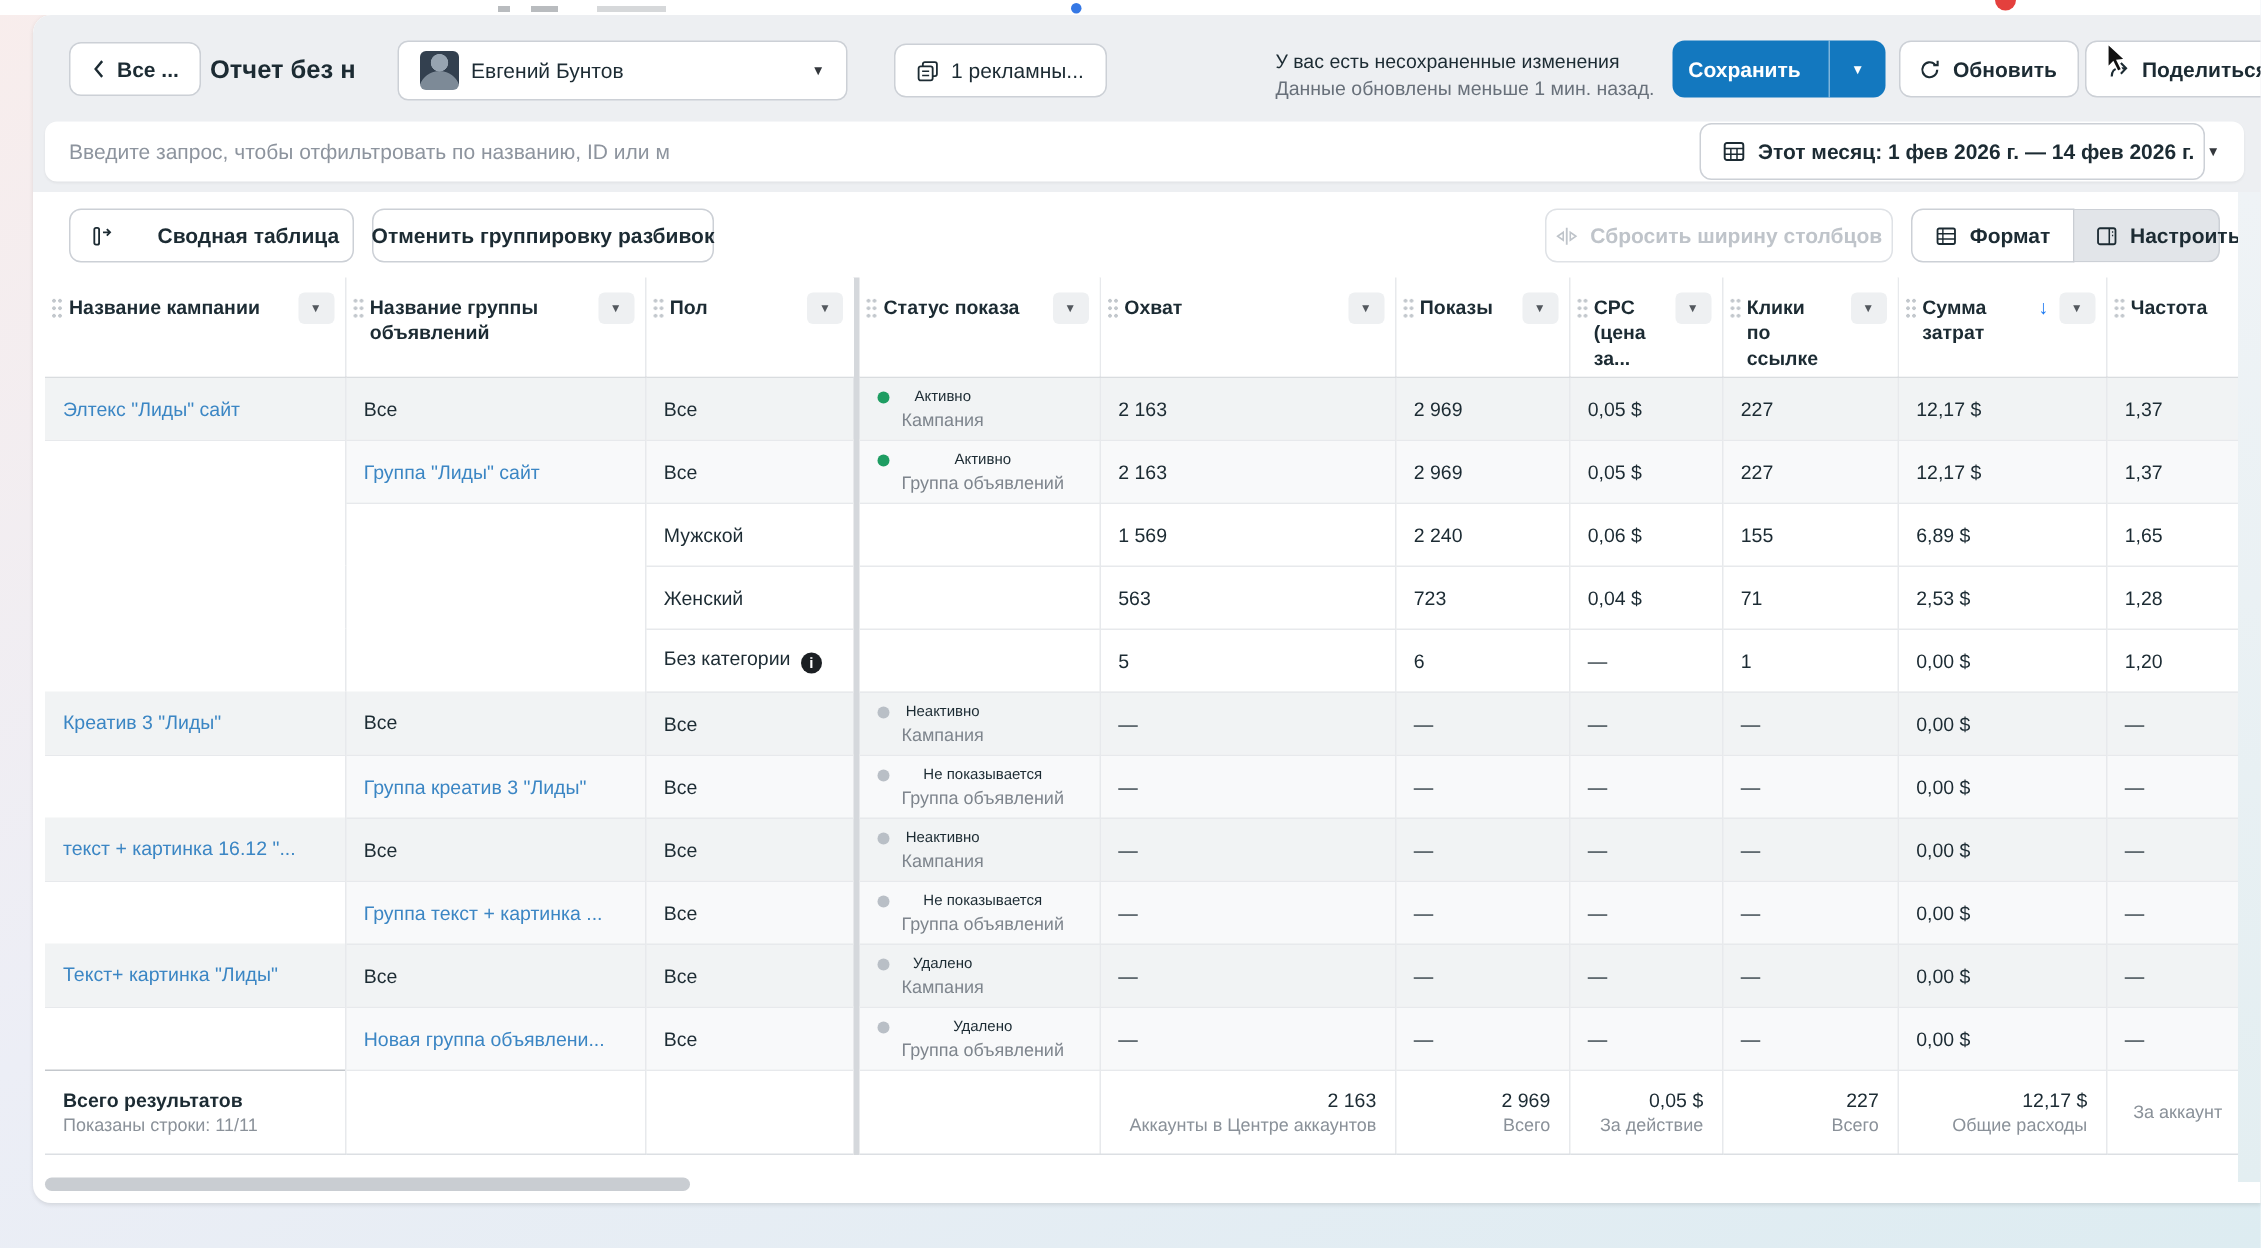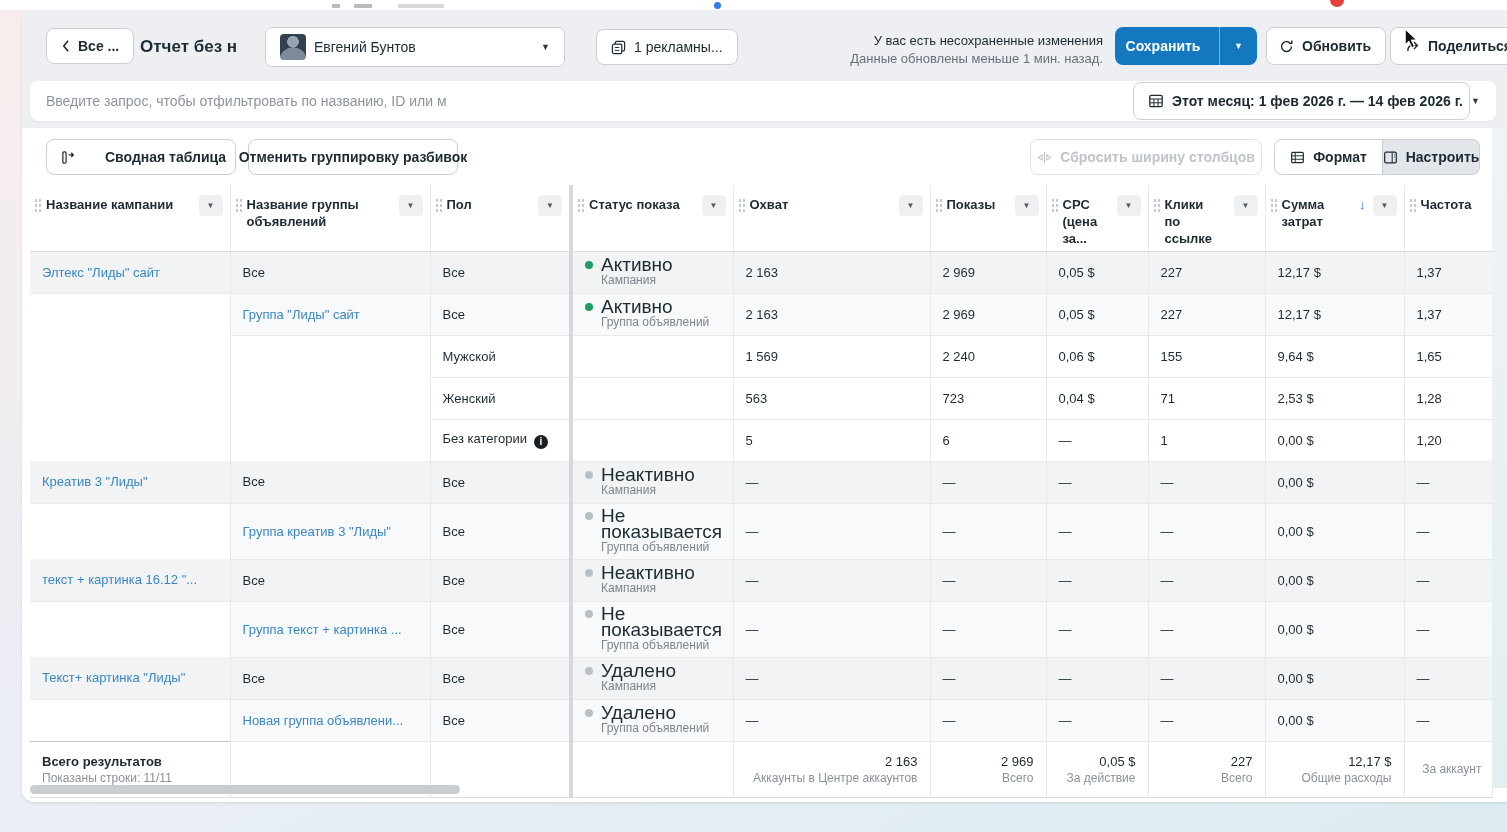--- a/index.html
+++ b/index.html
@@ -28,21 +28,21 @@
   .page-title{position:absolute;left:118px;top:19px;height:36px;line-height:36px;
     font-size:17px;font-weight:700;}
   .account-select{left:243px;top:17px;width:300px;height:40px;font-weight:400;font-size:14px;
     justify-content:flex-start;border-radius:7px;}
   .account-select .caret{margin-left:auto;}
   .avatar{width:26px;height:26px;border-radius:4px;flex:none;
     background:radial-gradient(circle at 50% 30%,#97a4b1 0 25%,transparent 27%),
                radial-gradient(circle at 50% 105%,#7d8a97 0 45%,transparent 47%),#33404f;}
   .adacct-btn{left:574px;top:19px;height:36px;font-weight:400;}
 
-  .unsaved{position:absolute;right:404px;top:22px;text-align:right;line-height:18px;font-size:13px;}
+  .unsaved{position:absolute;right:404px;top:22px;text-align:left;line-height:18px;font-size:13px;}
   .unsaved .l1{color:#1c2b33;}
   .unsaved .l2{color:#68707a;}
 
   .save-btn{left:1093px;top:17px;width:142px;height:38px;border:none;background:var(--save-blue);
     color:#fff;padding:0;overflow:hidden;}
   .save-main{flex:1;text-align:center;line-height:38px;font-weight:700;}
   .save-caret{width:38px;height:100%;display:flex;align-items:center;justify-content:center;
     border-left:1px solid rgba(255,255,255,.45);color:#fff;font-size:9px;}
   .refresh-btn{left:1244px;top:17px;height:38px;padding-left:12px;}
   .share-btn{left:1368px;top:17px;height:38px;width:148px;}
@@ -51,25 +51,25 @@
     border-radius:8px;box-shadow:0 1px 2px rgba(0,0,0,.06);display:flex;align-items:center;}
   .search-box input{border:none;outline:none;flex:1;height:100%;font-size:14px;padding:0 16px;
     color:#1c2b33;background:transparent;font-family:inherit;}
   .search-box input::placeholder{color:#8d949e;}
   .date-btn{left:1111px;top:72px;width:337px;height:38px;justify-content:flex-start;font-weight:700;}
   .date-btn .caret{margin-left:auto;}
 
   
   .tb{top:129px;height:36px;}
   .pivot-btn{left:24px;width:190px;gap:29px;}
-  .ungroup-btn{left:226px;width:210px;justify-content:center;text-align:center;}
+  .ungroup-btn{left:226px;width:228px;justify-content:center;text-align:center;}
   .reset-btn{left:1008px;width:232px;color:#bfc4ca;border-color:#dfe2e6;justify-content:center;cursor:default;}
   .format-btn{left:1252px;width:109px;border-radius:8px 0 0 8px;justify-content:center;}
   .customize-btn{left:1360px;width:98px;border-radius:0 8px 8px 0;background:#e2e5e9;
-    border-left:1px solid #c9cdd3;justify-content:center;}
+    border-left:1px solid #c9cdd3;justify-content:flex-start;}
 
   
   .table-wrap{position:absolute;left:8px;top:175px;}
   table{border-collapse:collapse;table-layout:fixed;width:1462px;font-size:13px;}
   th,td{border-right:1px solid #e7e9ec;}
   thead th{height:66px;vertical-align:top;text-align:left;position:relative;
     padding:11px 30px 0 16px;border-bottom:1px solid #d9dcdf;background:#fff;}
   .hd-label{font-weight:700;font-size:13px;line-height:17px;display:inline-block;}
   .c-cpc .hd-label{max-width:52px;} .c-clicks .hd-label{max-width:54px;}
   .c-spend .hd-label{max-width:58px;} .c-adset .hd-label{max-width:132px;}
@@ -83,21 +83,21 @@
   tbody td{height:42px;padding:0 12px;vertical-align:middle;border-bottom:1px solid #e7e9ec;}
   td.blank{border-bottom:none;}
   .c-status{border-left:4px solid #d5d8dc;}
   .s-c{background:#f1f3f4;} .s-a{background:#f8f9fa;} .s-w{background:#fff;}
   .cell-link{color:var(--link-blue);cursor:pointer;}
   .cell-text{color:#1c2b33;}
   .status-wrap{display:flex;align-items:flex-start;gap:8px;padding:4px 0;}
   .st-dot{width:8px;height:8px;border-radius:50%;margin-top:4px;flex:none;}
   .st-dot.green{background:var(--active-green);}
   .st-dot.gray{background:var(--inactive-gray);}
-  .st-main{line-height:16px;font-size:19px;}
+  .st-main{line-height:16px;font-size:10px;text-align:center;}
   .st-sub{line-height:15px;font-size:12px;color:#7e858d;}
   .info-icon{display:inline-flex;width:14px;height:14px;border-radius:50%;background:#1b1f23;color:#fff;
     font-size:10px;font-weight:700;align-items:center;justify-content:center;margin-left:7px;
     vertical-align:-2px;font-style:normal;cursor:pointer;}
 
   tfoot td{height:56px;border-top:1px solid #c3c7cc;border-bottom:1px solid #dcdfe3;
     padding:8px 12px;vertical-align:middle;background:#fff;}
   .ft-title{font-weight:700;font-size:13px;line-height:17px;}
   .ft-sub{font-size:12px;color:#8a9199;line-height:16px;}
   .ft-val{font-size:13px;text-align:right;line-height:17px;}
@@ -290,21 +290,21 @@
             <td class="c-frequency s-a"><span class="cell-text">1,37</span></td>
           </tr>
           <tr>
             <td class="c-adset s-w blank" rowspan="3"></td>
             <td class="c-gender s-w"><span class="cell-text">Мужской</span></td>
             <td class="c-status s-w"></td>
             <td class="c-reach s-w"><span class="cell-text">1 569</span></td>
             <td class="c-impressions s-w"><span class="cell-text">2 240</span></td>
             <td class="c-cpc s-w"><span class="cell-text">0,06 $</span></td>
             <td class="c-clicks s-w"><span class="cell-text">155</span></td>
-            <td class="c-spend s-w"><span class="cell-text">9,64 $</span></td>
+            <td class="c-spend s-w"><span class="cell-text">6,89 $</span></td>
             <td class="c-frequency s-w"><span class="cell-text">1,65</span></td>
           </tr>
           <tr>
             <td class="c-gender s-w"><span class="cell-text">Женский</span></td>
             <td class="c-status s-w"></td>
             <td class="c-reach s-w"><span class="cell-text">563</span></td>
             <td class="c-impressions s-w"><span class="cell-text">723</span></td>
             <td class="c-cpc s-w"><span class="cell-text">0,04 $</span></td>
             <td class="c-clicks s-w"><span class="cell-text">71</span></td>
             <td class="c-spend s-w"><span class="cell-text">2,53 $</span></td>

